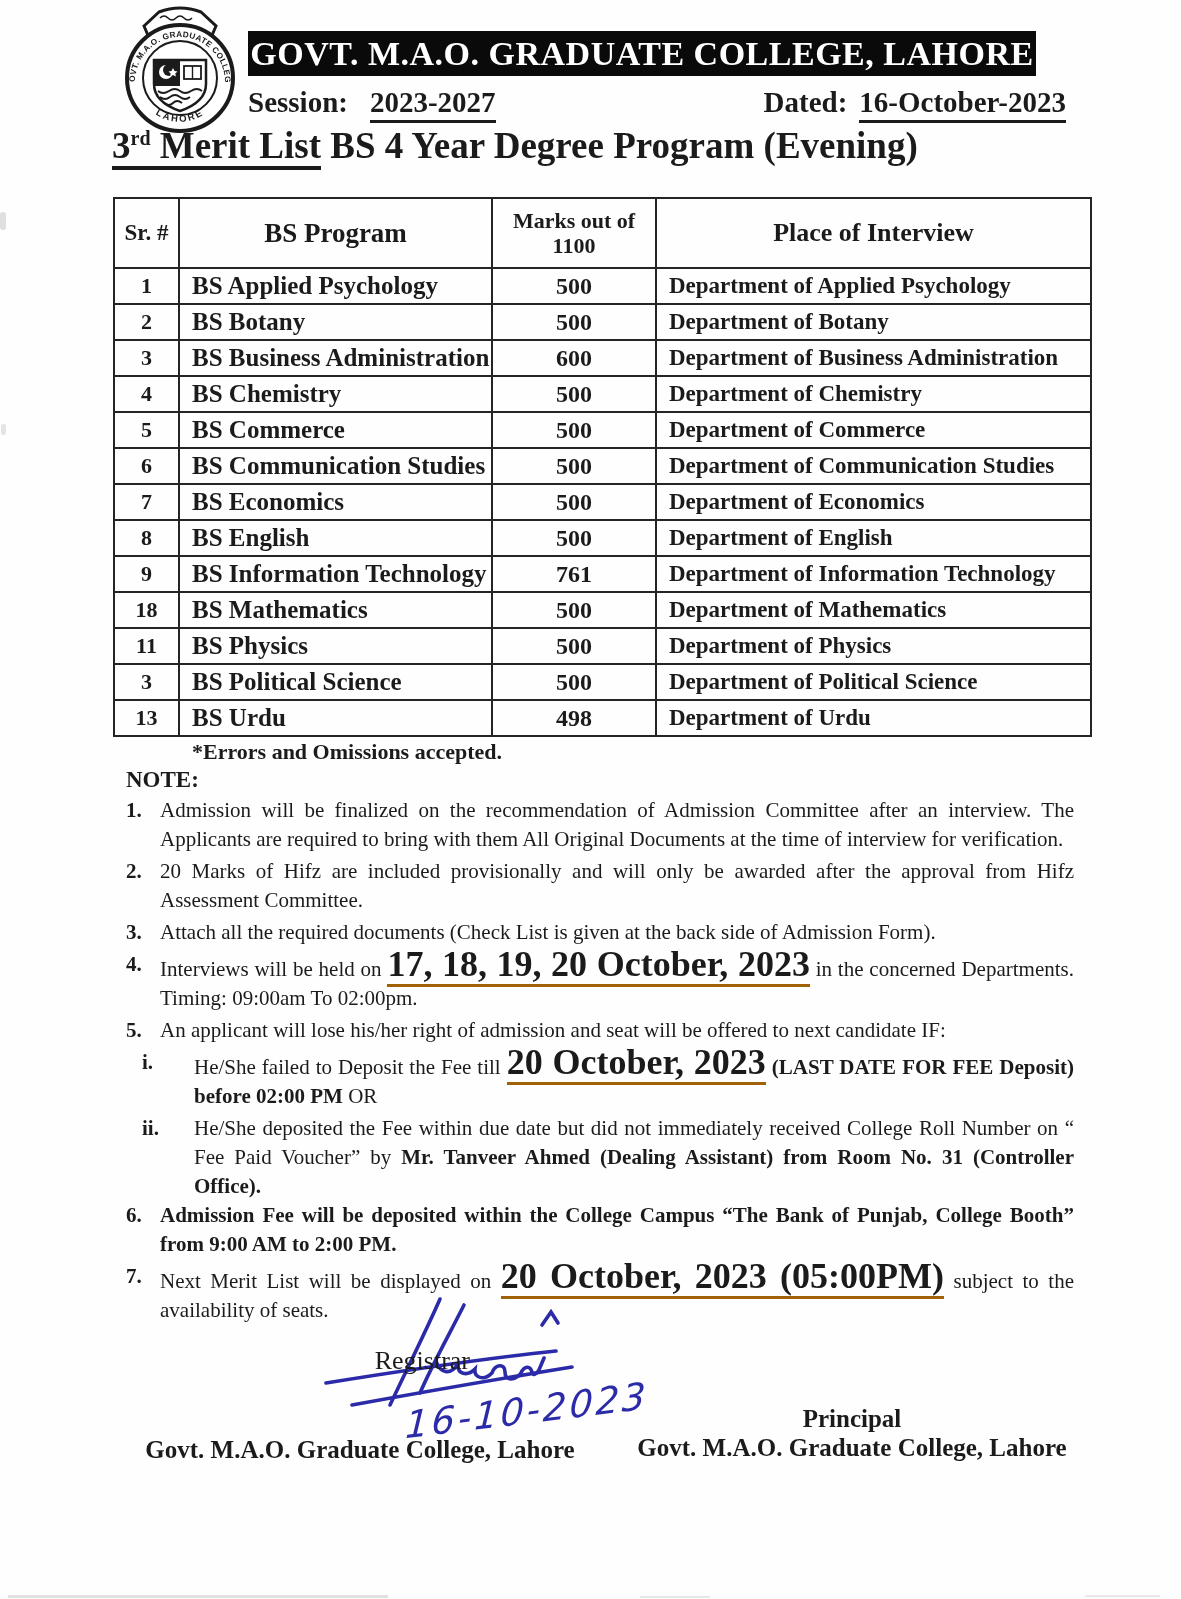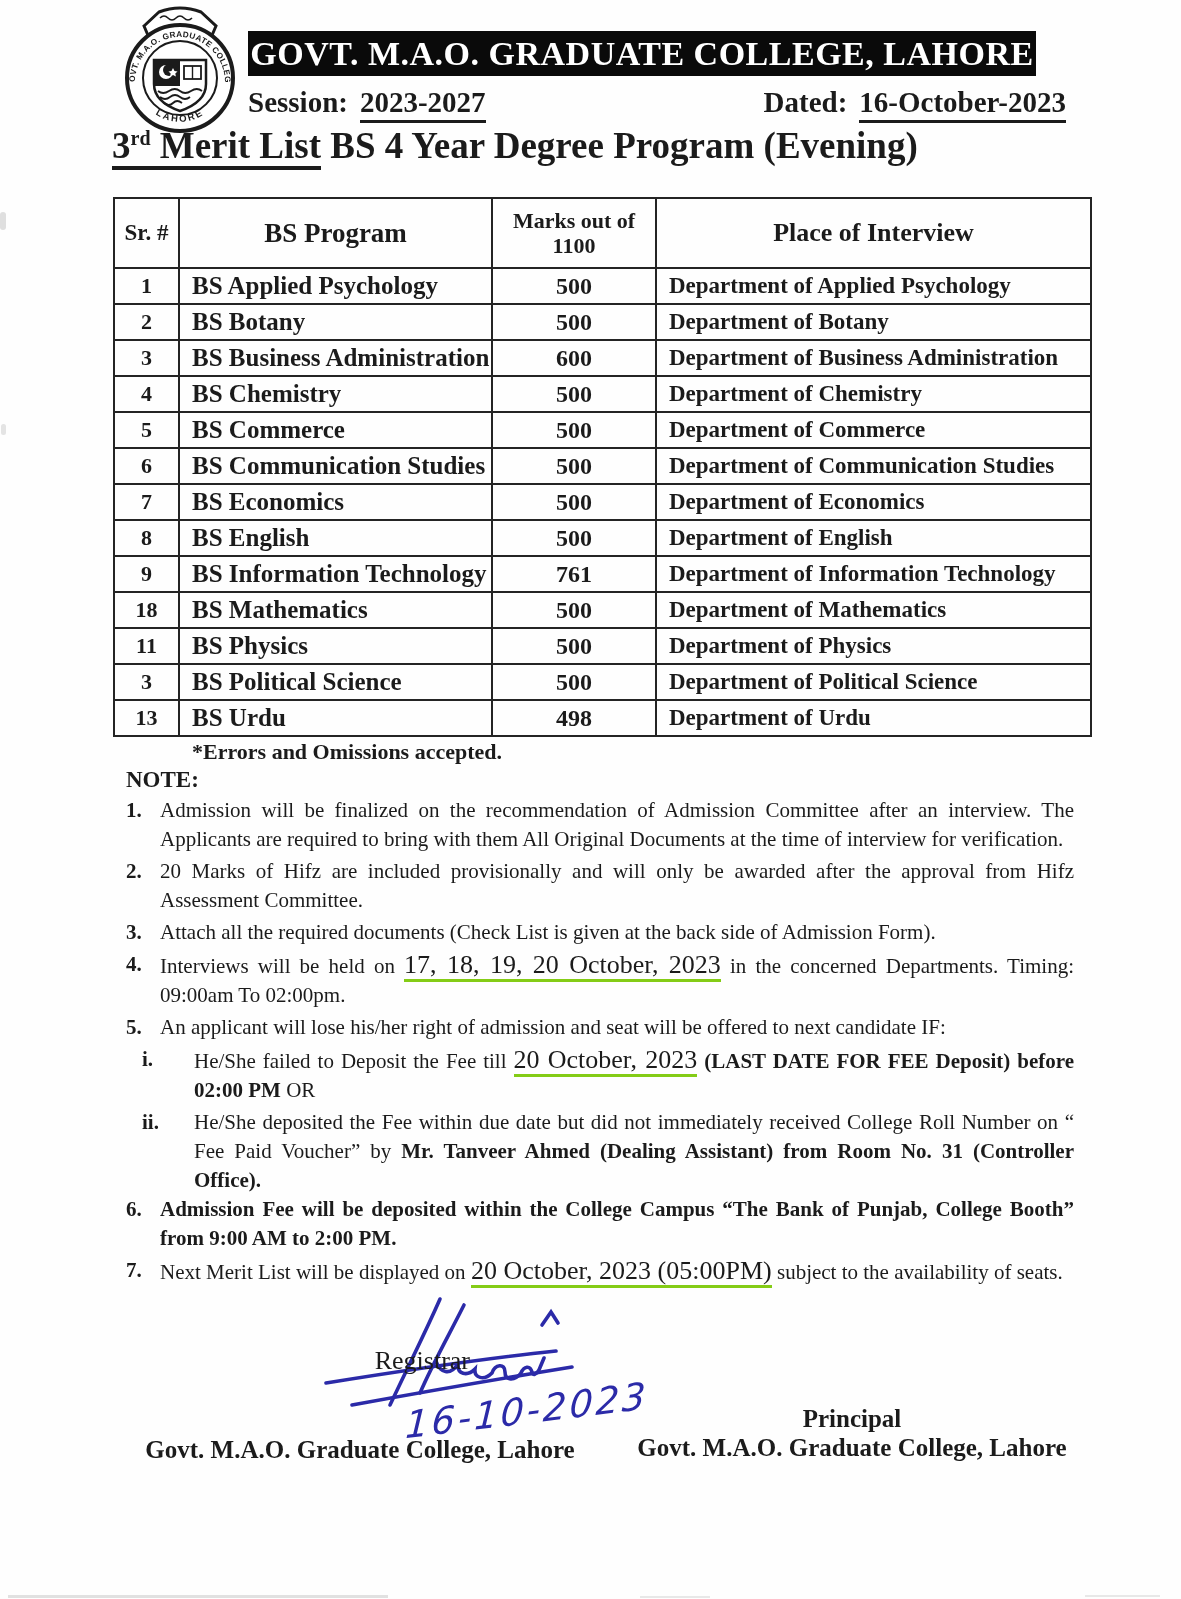--- a/index.html
+++ b/index.html
@@ -14,21 +14,21 @@
   .banner {
     position:absolute; left:248px; top:31px; width:788px; height:45px;
     background:#0a0a0a; color:#ffffff; display:flex; align-items:center; justify-content:center;
     font-size:34px; font-weight:bold; letter-spacing:0.5px; white-space:nowrap;
   }
   .session-row {
     position:absolute; left:248px; top:86px; width:818px;
     display:flex; justify-content:space-between; align-items:baseline;
     font-size:29px; font-weight:bold;
   }
-  .session-row .grp { display:flex; gap:12px; align-items:baseline; }
+  .session-row .grp { display:flex; gap:22px; align-items:baseline; }
   .session-row .grp.right { gap:12px; }
   .uline { border-bottom:3px solid #1b1b1b; padding-bottom:1px; }
   .doc-title {
     position:absolute; left:112px; top:124px; width:958px;
     font-size:37px; font-weight:bold; white-space:nowrap;
   }
   .doc-title .t-under { border-bottom:4px solid #1b1b1b; padding-bottom:0px; }
   .doc-title sup { font-size:20px; vertical-align:super; }
   
   table.merit {
@@ -66,22 +66,22 @@
     font-size:21px; line-height:29px;
   }
   .note-item { display:flex; margin-bottom:3px; }
   .note-num { width:34px; flex-shrink:0; font-weight:bold; }
   .note-body { flex:1; text-align:justify; }
   .sub-item { display:flex; margin-left:16px; margin-top:3px; }
   .sub-num { width:52px; flex-shrink:0; font-weight:bold; }
   .sub-body { flex:1; text-align:justify; }
   .seg-bold { font-weight:bold; }
   .seg-emph {
-    font-weight:normal; font-size:26px; line-height:29px;
-    border-bottom:3px solid #84cc16;
+    font-weight:bold; font-size:36px; line-height:29px;
+    border-bottom:3px solid #a16207;
   }
   
   .sig-svg { position:absolute; left:318px; top:1293px; width:332px; height:118px; }
   .hand-date {
     position:absolute; left:404px; top:1381px; width:380px;
     font-family:"DejaVu Sans", sans-serif; font-style:italic;
     font-size:37px; color:#2b2aa8; transform:rotate(-7deg) skewX(-10deg);
     letter-spacing:3px; white-space:nowrap;
   }
   .role-left  { position:absolute; left:250px; top:1346px; width:220px; text-align:right;

